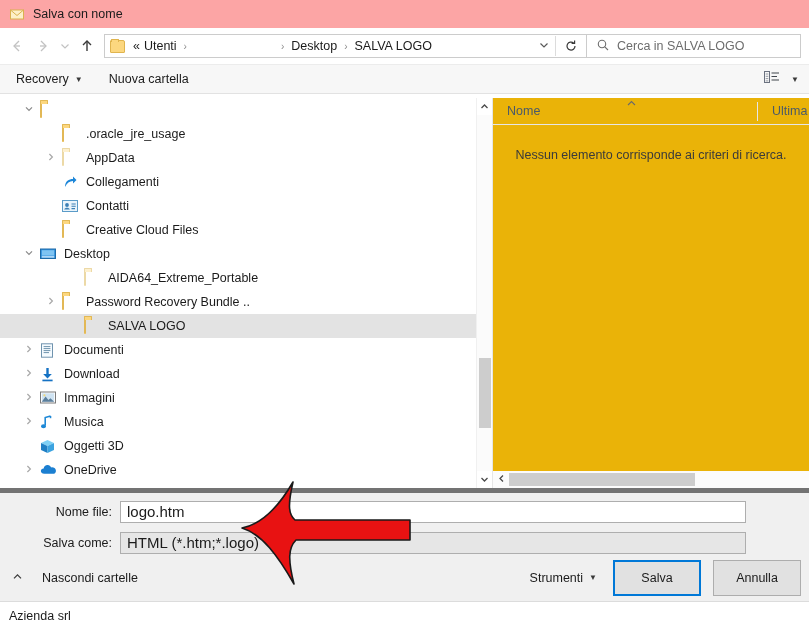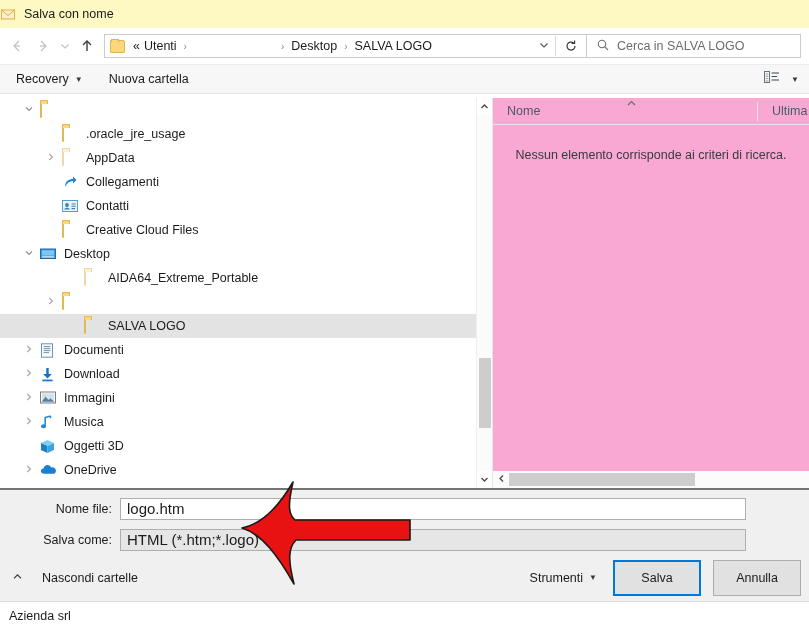--- a/index.html
+++ b/index.html
@@ -10,24 +10,24 @@
     font-family: "Liberation Sans", sans-serif;
     font-size: 12px;
     color: #1b1b1b;
     overflow: hidden;
     position: relative;
   }
 
   
   .titlebar {
     height: 28px;
-    background: #fef9c3;
+    background: #fca5a5;
     display: flex;
     align-items: center;
-    padding-left: 0;
+    padding-left: 9px;
     gap: 8px;
   }
   .title-icon { width: 16px; height: 16px; position: relative; }
   .title-text { font-size: 12.5px; color: #1b1b1b; }
 
   
   .navbar {
     height: 36px;
     background: #ffffff;
     display: flex;
@@ -151,21 +151,21 @@
     position:relative; flex:none;
   }
   .vs-arrow { height:17px; display:flex; align-items:center; justify-content:center; color:#5a5a5a; font-size:9px;}
   .vs-track { position:absolute; top:17px; bottom:17px; left:0; right:0; background:#fbfbfb; }
   .vs-thumb { position:absolute; left:2px; width:12px; background:#cdcdcd; }
 
   
   .filepane {
     flex:1;
     border-left:1px solid #e6e6e6;
-    background:#f9a8d4;
+    background:#eab308;
     position:relative;
   }
   .colhead {
     height:27px;
     border-bottom:1px solid #e6e6e6;
     display:flex; align-items:center;
     position:relative;
   }
   .col { font-size:12.5px; color:#4a5a6a; padding-left:14px; position:relative; height:27px; display:flex; align-items:center;}
   .col-nome { width:265px; }
@@ -179,21 +179,21 @@
     position:absolute; left:0; right:0; bottom:0; height:17px;
     background:#fbfbfb; display:flex; align-items:center;
   }
   .hs-arrow { width:16px; text-align:center; color:#5a5a5a; font-size:9px; }
   .hs-thumb { height:13px; background:#cdcdcd; }
 
   
   .form {
     position:absolute; left:0; top:488px; width:809px; height:66px;
     background:#f0f0f0;
-    border-top:2px solid #737373;
+    border-top:5px solid #737373;
   }
   .frow { display:flex; align-items:center; height:25px; margin-top:6px; }
   .flabel { width:120px; text-align:right; padding-right:8px; font-size:12.5px; color:#1b1b1b; }
   .finput {
     width: 626px; height:22px;
     border:1px solid #aeaeae; background:#ffffff;
     display:flex; align-items:center; padding-left:6px;
     font-size:15px; color:#1b1b1b;
   }
   .finput.combo { background:#e6e6e6; }
@@ -388,20 +388,21 @@
       <div class="trow">
         <span class="exp" style="margin-left: 62px;"></span>
         <span class="ticon"><span class="folder pale"></span></span>
         <span class="tlabel">AIDA64_Extreme_Portable</span>
       </div>
       <div class="trow">
         <span class="exp" style="margin-left: 40px;"><svg width="10" height="10" viewBox="0 0 10 10">
             <path d="M3.4 2 L6.4 5 L3.4 8" fill="none" stroke="#a8a8a8" stroke-width="1.2"></path>
           </svg></span>
         <span class="ticon"><span class="folder"></span></span>
+        <span class="tlabel">Password Recovery Bundle ..</span>
       </div>
       <div class="trow selected">
         <span class="exp" style="margin-left: 62px;"></span>
         <span class="ticon"><span class="folder"></span></span>
         <span class="tlabel">SALVA LOGO</span>
       </div>
       <div class="trow">
         <span class="exp" style="margin-left: 18px;"><svg width="10" height="10" viewBox="0 0 10 10">
             <path d="M3.4 2 L6.4 5 L3.4 8" fill="none" stroke="#a8a8a8" stroke-width="1.2"></path>
           </svg></span>

